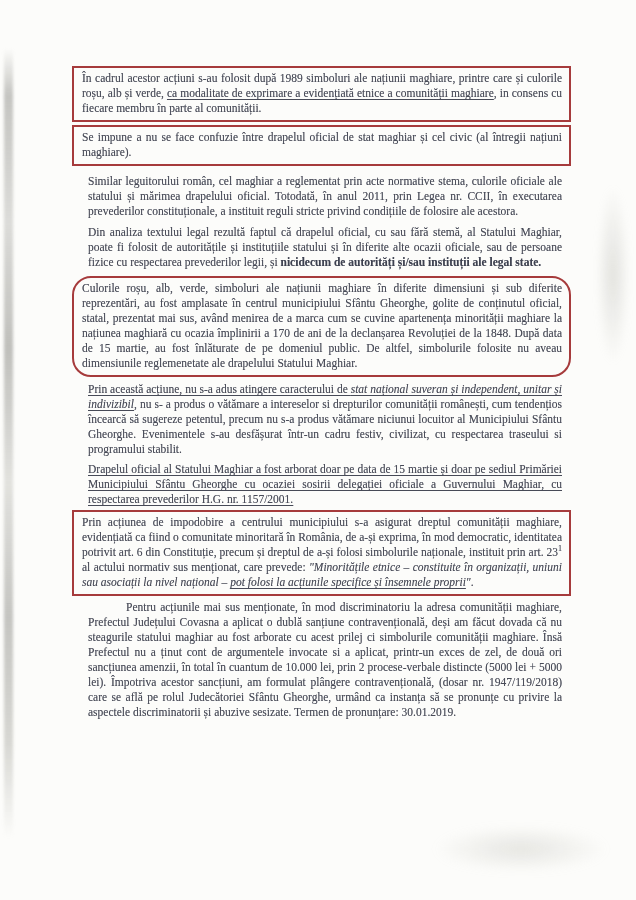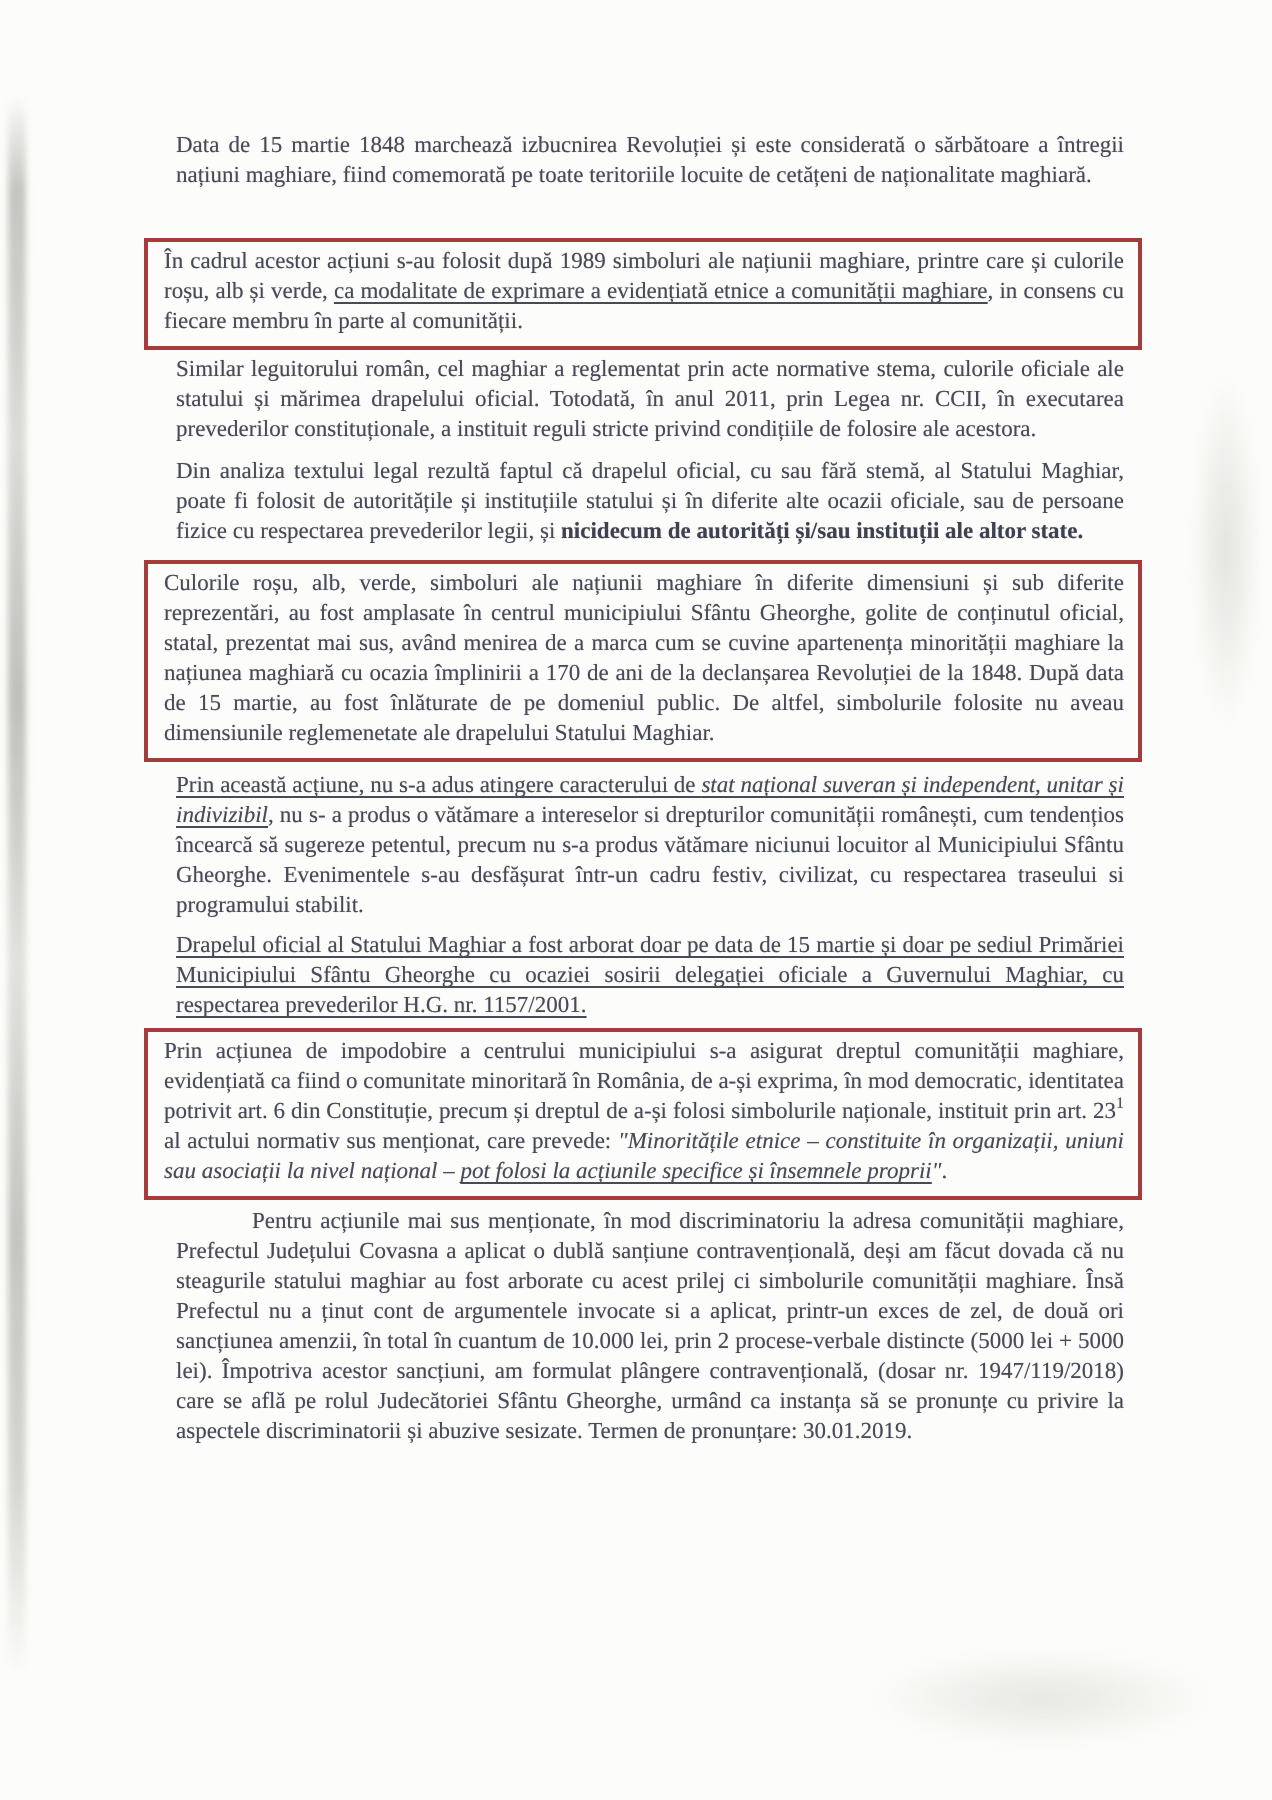--- a/index.html
+++ b/index.html
@@ -34,21 +34,21 @@
     border: 2px solid #a63b3c;
     margin: 0 -9px 5px -16px;
     padding: 3px 7px 4px 8px;
   }
   .content p.indent { text-indent: 38px; }
   #p1  { margin-bottom: 23px; }
   #p2  { margin-bottom: 3px; }
   #p3  { margin-bottom: 8px; }
   #p4  { margin-bottom: 6px; }
   #p5  { margin-bottom: 6px; }
-  #p6  { margin-bottom: 5px; }
+  #p6  { margin-bottom: 5px; border-radius: 19px; }
   #p7  { margin-bottom: 5px; }
   #p8  { margin-bottom: 3px; }
   #p9  { margin-bottom: 4px; }
   #p10 { margin-bottom: 0; }
   .u { text-decoration: underline; text-underline-offset: 2px; }
   .i { font-style: italic; }
   .b { font-weight: bold; color: #3d4150; }
   sup.sup {
     font-size: 8px;
     line-height: 0;
@@ -87,23 +87,23 @@
   }
 </style>
 </head>
 <body>
 
 <div class="page">
   <div class="artifact artifact-left"></div>
   <div class="artifact artifact-right"></div>
   <div class="artifact artifact-bottom"></div>
   <div class="content">
-      <p id="p1"><span>Data de 15 martie 1848 marchează izbucnirea Revoluției și este considerată o sărbătoare a întregii națiuni maghiare, fiind comemorată pe toate teritoriile locuite de cetățeni de naționalitate maghiară.</span></p>
       <p id="p2" class="boxed"><span>În cadrul acestor acțiuni s-au folosit după 1989 simboluri ale națiunii maghiare, printre care și culorile roșu, alb și verde, </span><span class="u">ca modalitate de exprimare a evidențiată etnice a comunității maghiare</span><span>, in consens cu fiecare membru în parte al comunității.</span></p>
+      <p id="p3" class="boxed"><span>Se impune a nu se face confuzie între drapelul oficial de stat maghiar și cel civic (al întregii națiuni maghiare).</span></p>
       <p id="p4"><span>Similar leguitorului român, cel maghiar a reglementat prin acte normative stema, culorile oficiale ale statului și mărimea drapelului oficial. Totodată, în anul 2011, prin Legea nr. CCII, în executarea prevederilor constituționale, a instituit reguli stricte privind condițiile de folosire ale acestora.</span></p>
-      <p id="p5"><span>Din analiza textului legal rezultă faptul că drapelul oficial, cu sau fără stemă, al Statului Maghiar, poate fi folosit de autoritățile și instituțiile statului și în diferite alte ocazii oficiale, sau de persoane fizice cu respectarea prevederilor legii, și </span><span class="b">nicidecum de autorități și/sau instituții ale altor state.</span></p>
+      <p id="p5"><span>Din analiza textului legal rezultă faptul că drapelul oficial, cu sau fără stemă, al Statului Maghiar, poate fi folosit de autoritățile și instituțiile statului și în diferite alte ocazii oficiale, sau de persoane fizice cu respectarea prevederilor legii, și </span><span class="b">nicidecum de autorități și/sau instituții ale legal state.</span></p>
       <p id="p6" class="boxed"><span>Culorile roșu, alb, verde, simboluri ale națiunii maghiare în diferite dimensiuni și sub diferite reprezentări, au fost amplasate în centrul municipiului Sfântu Gheorghe, golite de conținutul oficial, statal, prezentat mai sus, având menirea de a marca cum se cuvine apartenența minorității maghiare la națiunea maghiară cu ocazia împlinirii a 170 de ani de la declanșarea Revoluției de la 1848. După data de 15 martie, au fost înlăturate de pe domeniul public. De altfel, simbolurile folosite nu aveau dimensiunile reglemenetate ale drapelului Statului Maghiar.</span></p>
       <p id="p7"><span class="u">Prin această acțiune, nu s-a adus atingere caracterului de </span><span class="u i">stat național suveran și independent, unitar și indivizibil</span><span>, nu s- a produs o vătămare a intereselor si drepturilor comunității românești, cum tendențios încearcă să sugereze petentul, precum nu s-a produs vătămare niciunui locuitor al Municipiului Sfântu Gheorghe. Evenimentele s-au desfășurat într-un cadru festiv, civilizat, cu respectarea traseului si programului stabilit.</span></p>
       <p id="p8"><span class="u">Drapelul oficial al Statului Maghiar a fost arborat doar pe data de 15 martie și doar pe sediul Primăriei Municipiului Sfântu Gheorghe cu ocaziei sosirii delegației oficiale a Guvernului Maghiar, cu respectarea prevederilor H.G. nr. 1157/2001.</span></p>
       <p id="p9" class="boxed"><span>Prin acțiunea de impodobire a centrului municipiului s-a asigurat dreptul comunității maghiare, evidențiată ca fiind o comunitate minoritară în România, de a-și exprima, în mod democratic, identitatea potrivit art. 6 din Constituție, precum și dreptul de a-și folosi simbolurile naționale, instituit prin art. 23</span><sup class="sup">1</sup><span> al actului normativ sus menționat, care prevede: </span><span class="i">"Minoritățile etnice – constituite în organizații, uniuni sau asociații la nivel național – </span><span class="i u">pot folosi la acțiunile specifice și însemnele proprii</span><span class="i">"</span><span>.</span></p>
       <p id="p10" class="indent"><span>Pentru acțiunile mai sus menționate, în mod discriminatoriu la adresa comunității maghiare, Prefectul Județului Covasna a aplicat o dublă sanțiune contravențională, deși am făcut dovada că nu steagurile statului maghiar au fost arborate cu acest prilej ci simbolurile comunității maghiare. Însă Prefectul nu a ținut cont de argumentele invocate si a aplicat, printr-un exces de zel, de două ori sancțiunea amenzii, în total în cuantum de 10.000 lei, prin 2 procese-verbale distincte (5000 lei + 5000 lei). Împotriva acestor sancțiuni, am formulat plângere contravențională, (dosar nr. 1947/119/2018) care se află pe rolul Judecătoriei Sfântu Gheorghe, urmând ca instanța să se pronunțe cu privire la aspectele discriminatorii și abuzive sesizate. Termen de pronunțare: 30.01.2019.</span></p>
     </div>
 </div>
 
 </body></html>

